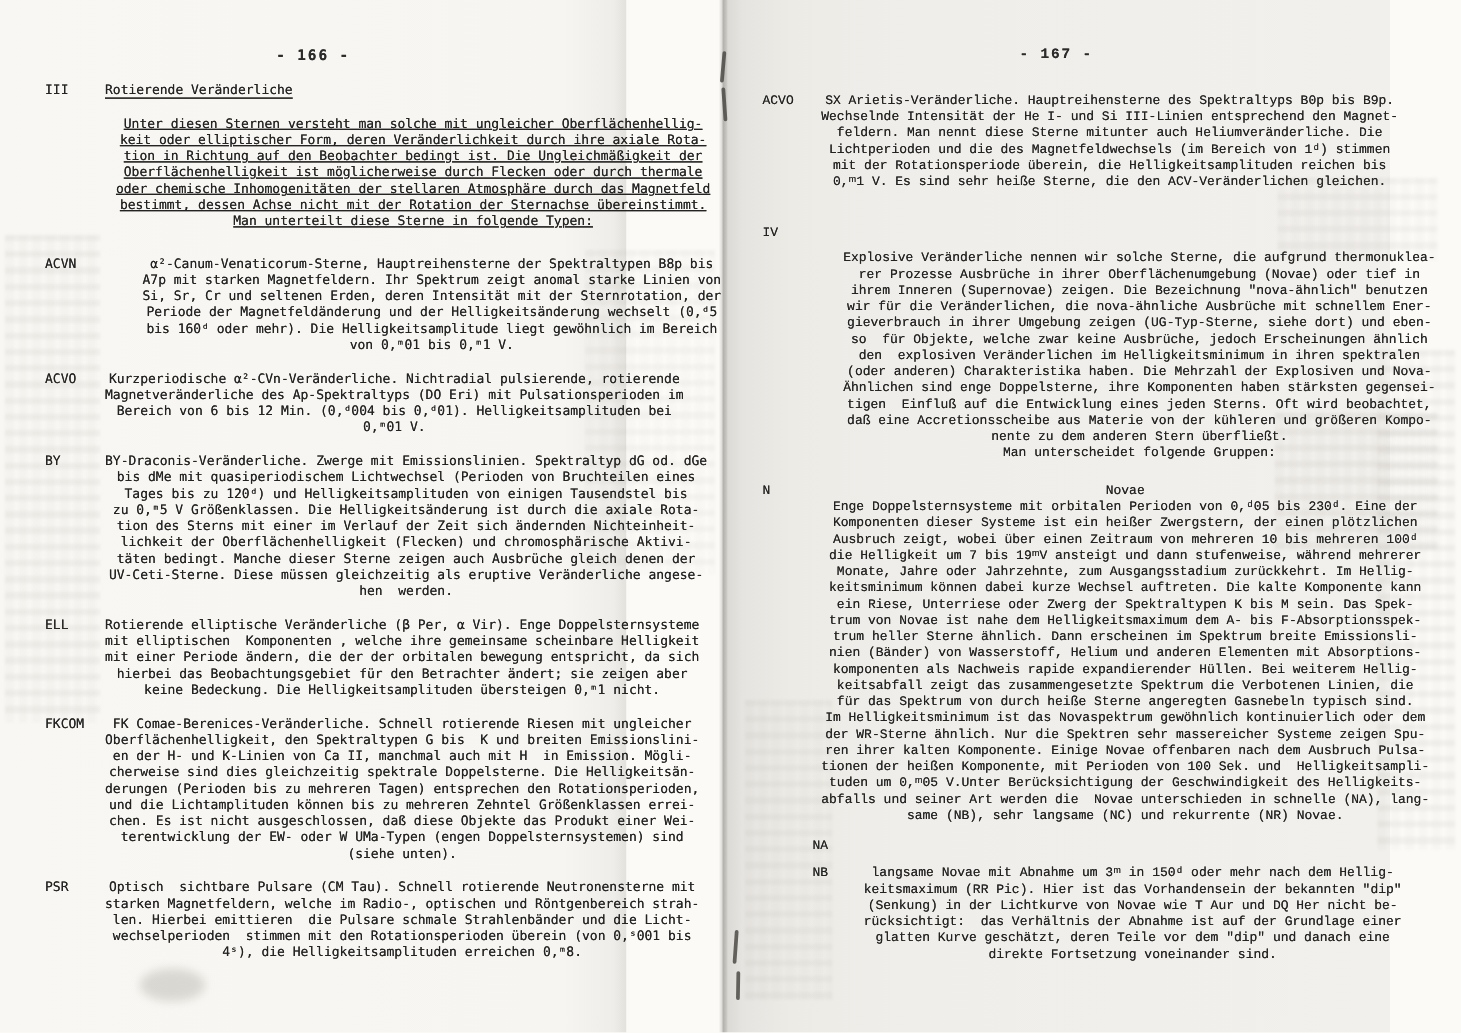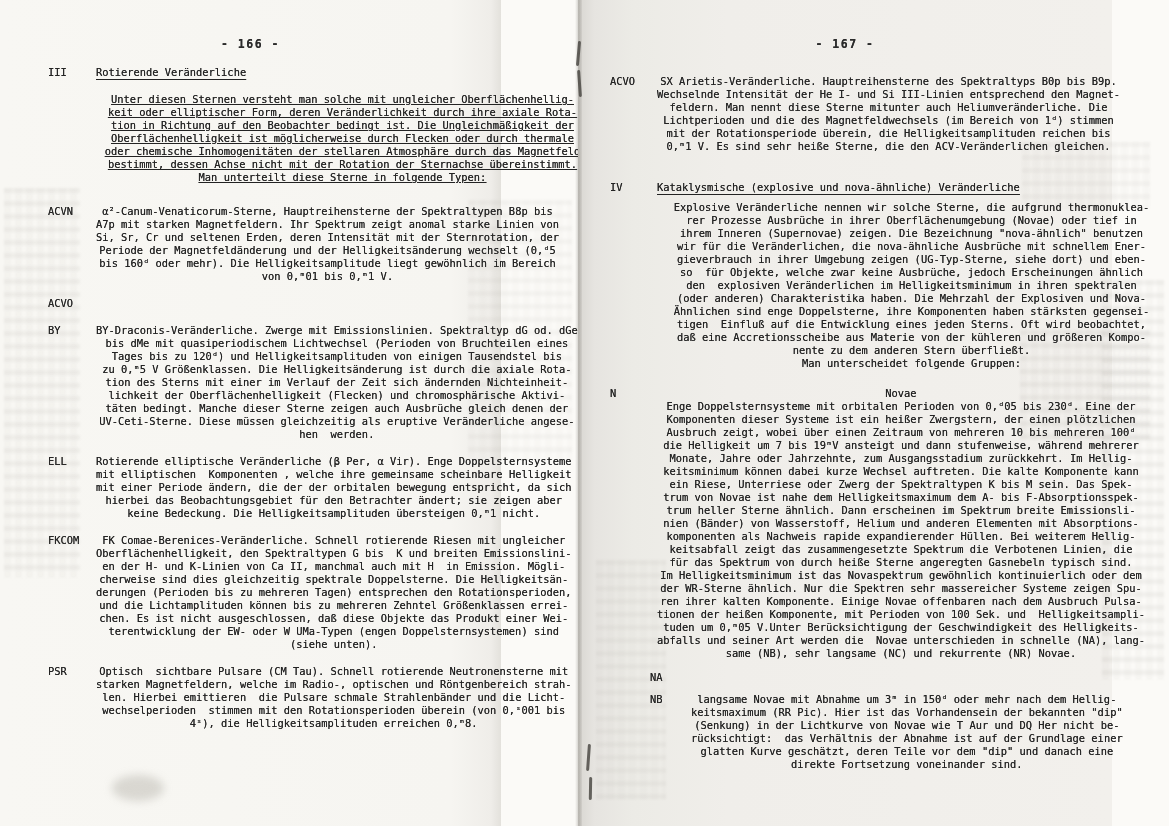--- a/index.html
+++ b/index.html
@@ -6,43 +6,43 @@
   body{
     width:1169px;height:826px;overflow:hidden;
     background:#fbfaf7;
     font-family:"DejaVu Sans Mono","DejaVu Sans",monospace;
   }
   .spread{position:relative;width:1169px;height:826px;color:#232323;}
   .page{position:absolute;top:0;height:826px;}
   .page-l{left:0;width:501px;
     background:linear-gradient(to right,#f8f7f3 0,#f6f5f1 90%,#efede9 98%,#e3e1dc 100%);}
   .page-r{left:578px;width:534px;
-    background:linear-gradient(to right,#d8d6d1 0,#e6e4e0 16px,#ecebe6 55px,#f0eeea 150px,#f2f0ec 100%);}
+    background:linear-gradient(to right,#d8d6d1 0,#e6e4e0 16px,#ecebe6 55px,#f0eeea 150px,#f2f0ec 100%);font-family:Liberation Mono, monospace;}
   .pgnum{
     position:absolute;top:37px;left:0;width:100%;text-align:center;
     font-size:11.5px;font-weight:bold;letter-spacing:1.5px;color:#2b2b2b;
     text-shadow:0 0 .4px rgba(30,30,30,.8);
   }
   .content{
     position:absolute;font-size:10.4px;line-height:13px;
     text-shadow:0 0 .45px rgba(25,25,25,.8);
   }
-  .content-l{left:48px;top:66px;width:541px;}
+  .content-l{left:36px;top:66px;width:541px;}
   .content-r{left:32px;top:75px;width:556px;}
   .row{display:flex;align-items:flex-start;}
   .lbl{flex:none;white-space:pre;}
   .lbl-l{width:48px;}
   .lbl-r{width:47px;}
   .lbl-sub{width:41px;}
   .bod{white-space:pre;text-align:center;}
   .heading{text-decoration:underline;text-underline-offset:2.5px;}
   .intro-l{margin-left:48px;margin-top:14px;text-decoration:underline;}
   .intro-r{margin-left:47px;margin-top:7px;}
   .content-l .entry{margin-top:14px;}
-  .content-l .entry.first{margin-top:21px;}
+  .content-l .entry.first{margin-top:21px;gap:30px;}
   .hd-row-r{margin-top:28px;}
   .entry-n{margin-top:17px;}
   .entry-na{margin-top:11px;margin-left:40px;}
   .entry-nb{margin-top:9px;margin-left:40px;}
   
   .gutter{
     position:absolute;left:575px;top:0;width:7px;height:826px;
     background:linear-gradient(to right,rgba(90,86,78,0) 0,rgba(90,86,78,.28) 55%,rgba(90,86,78,.08) 100%);
   }
   
@@ -95,20 +95,24 @@
         <span class="bod">α²-Canum-Venaticorum-Sterne, Hauptreihensterne der Spektraltypen B8p bis
 A7p mit starken Magnetfeldern. Ihr Spektrum zeigt anomal starke Linien von
 Si, Sr, Cr und seltenen Erden, deren Intensität mit der Sternrotation, der
 Periode der Magnetfeldänderung und der Helligkeitsänderung wechselt (0,ᵈ5
 bis 160ᵈ oder mehr). Die Helligkeitsamplitude liegt gewöhnlich im Bereich
 von 0,ᵐ01 bis 0,ᵐ1 V.</span>
       </div>
 
       <div class="row entry">
         <span class="lbl lbl-l">ACVO</span>
+        <span class="bod">Kurzperiodische α²-CVn-Veränderliche. Nichtradial pulsierende, rotierende
+Magnetveränderliche des Ap-Spektraltyps (DO Eri) mit Pulsationsperioden im
+Bereich von 6 bis 12 Min. (0,ᵈ004 bis 0,ᵈ01). Helligkeitsamplituden bei
+0,ᵐ01 V.</span>
       </div>
 
       <div class="row entry">
         <span class="lbl lbl-l">BY</span>
         <span class="bod">BY-Draconis-Veränderliche. Zwerge mit Emissionslinien. Spektraltyp dG od. dGe
 bis dMe mit quasiperiodischem Lichtwechsel (Perioden von Bruchteilen eines
 Tages bis zu 120ᵈ) und Helligkeitsamplituden von einigen Tausendstel bis
 zu 0,ᵐ5 V Größenklassen. Die Helligkeitsänderung ist durch die axiale Rota-
 tion des Sterns mit einer im Verlauf der Zeit sich ändernden Nichteinheit-
 lichkeit der Oberflächenhelligkeit (Flecken) und chromosphärische Aktivi-
@@ -160,21 +164,20 @@
         <span class="bod">SX Arietis-Veränderliche. Hauptreihensterne des Spektraltyps B0p bis B9p.
 Wechselnde Intensität der He I- und Si III-Linien entsprechend den Magnet-
 feldern. Man nennt diese Sterne mitunter auch Heliumveränderliche. Die
 Lichtperioden und die des Magnetfeldwechsels (im Bereich von 1ᵈ) stimmen
 mit der Rotationsperiode überein, die Helligkeitsamplituden reichen bis
 0,ᵐ1 V. Es sind sehr heiße Sterne, die den ACV-Veränderlichen gleichen.</span>
       </div>
 
       <div class="row hd-row-r">
         <span class="lbl lbl-r">IV</span>
-        <span class="heading">Kataklysmische (explosive und nova-ähnliche) Veränderliche</span>
       </div>
       <div class="bod intro-r">Explosive Veränderliche nennen wir solche Sterne, die aufgrund thermonuklea-
 rer Prozesse Ausbrüche in ihrer Oberflächenumgebung (Novae) oder tief in
 ihrem Inneren (Supernovae) zeigen. Die Bezeichnung "nova-ähnlich" benutzen
 wir für die Veränderlichen, die nova-ähnliche Ausbrüche mit schnellem Ener-
 gieverbrauch in ihrer Umgebung zeigen (UG-Typ-Sterne, siehe dort) und eben-
 so  für Objekte, welche zwar keine Ausbrüche, jedoch Erscheinungen ähnlich
 den  explosiven Veränderlichen im Helligkeitsminimum in ihren spektralen
 (oder anderen) Charakteristika haben. Die Mehrzahl der Explosiven und Nova-
 Ähnlichen sind enge Doppelsterne, ihre Komponenten haben stärksten gegensei-

